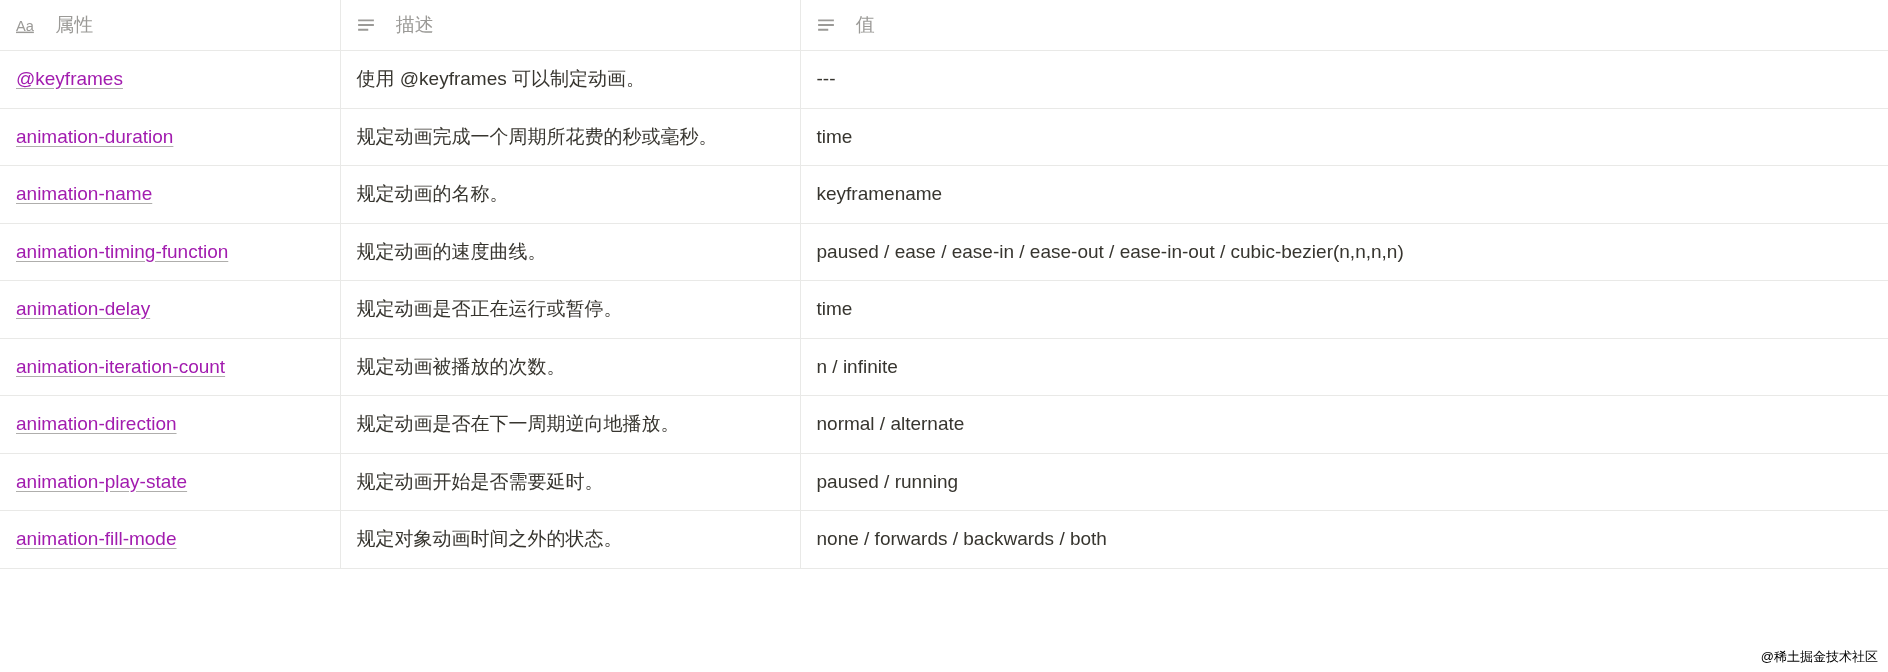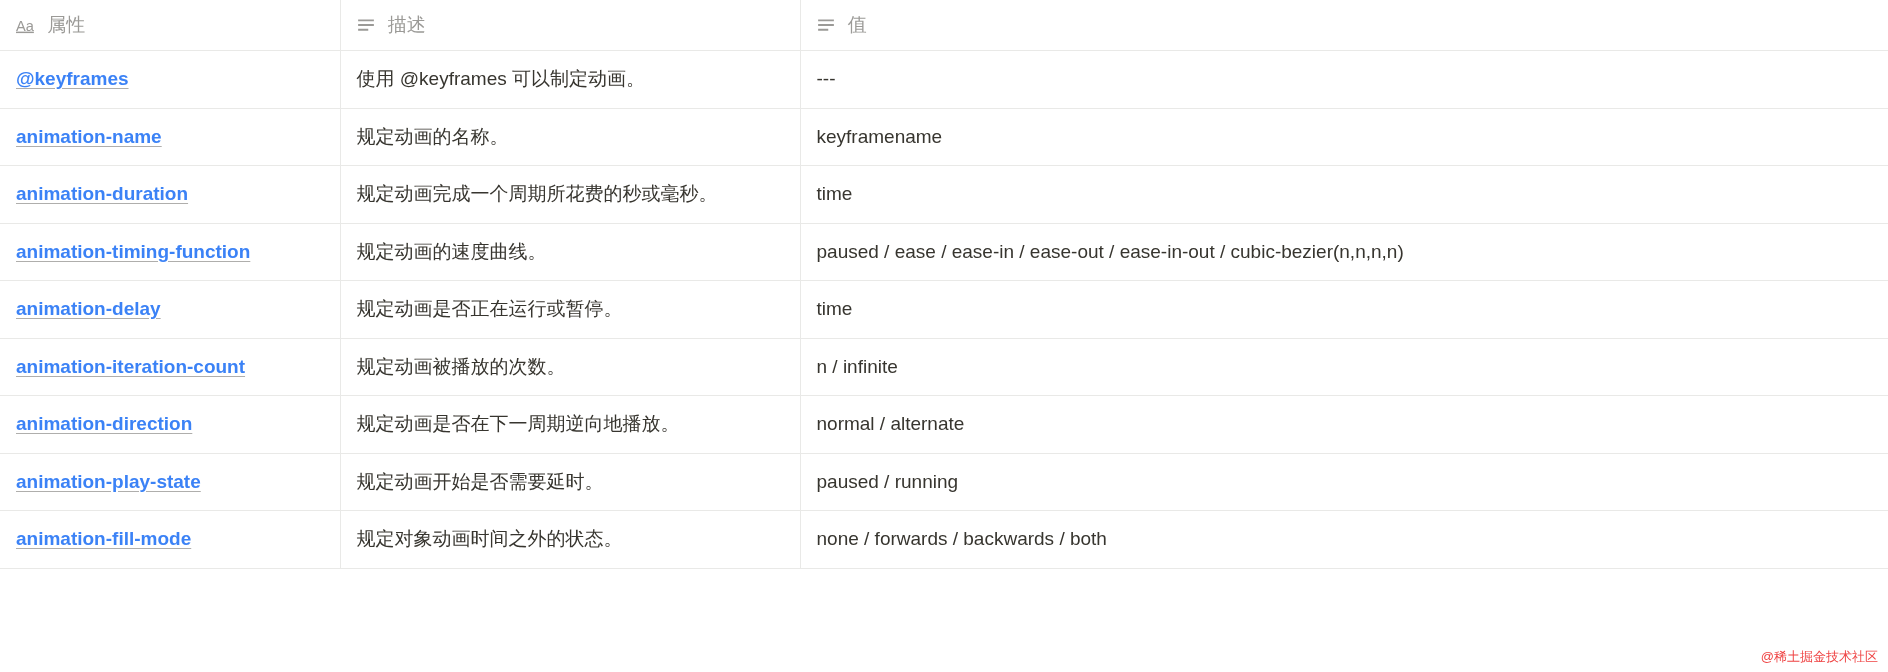--- a/index.html
+++ b/index.html
@@ -43,48 +43,48 @@
       border-right: 1px solid #e9e9e7;
       vertical-align: middle;
       color: #37352f;
       font-size: 19px;
       line-height: 1.5;
     }
     tbody td:last-child {
       border-right: none;
     }
     .property-link {
-      font-weight: 700;
-      color: #3b82f6;
+      font-weight: 400;
+      color: #a21caf;
       text-decoration: underline;
       text-decoration-color: rgba(55,53,47,0.4);
       text-underline-offset: 3px;
       cursor: pointer;
     }
     .header-icon {
       display: inline-flex;
       align-items: flex-start;
-      margin-right: 8px;
+      margin-right: 16px;
       color: #701a75;
       vertical-align: middle;
     }
     .header-icon svg {
       width: 18px;
       height: 18px;
       fill: #9b9a97;
     }
     .header-label {
       vertical-align: middle;
     }
     .watermark {
       position: fixed;
       bottom: 6px;
       right: 10px;
       font-size: 13px;
-      color: #ef4444;
+      color: #000000;
       font-weight: 400;
     }
   </style>
 </head>
 <body>
 
 <div class="table-wrapper">
   <table>
     <thead>
       <tr>
@@ -115,28 +115,28 @@
         </th>
       </tr>
     </thead>
     <tbody id="table-body">
     <tr>
           <td><span class="property-link">@keyframes</span></td>
           <td>使用 @keyframes 可以制定动画。</td>
           <td>---</td>
         </tr>
         <tr>
+          <td><span class="property-link">animation-duration</span></td>
+          <td>规定动画完成一个周期所花费的秒或毫秒。</td>
+          <td>time</td>
+        </tr>
+        <tr>
           <td><span class="property-link">animation-name</span></td>
           <td>规定动画的名称。</td>
           <td>keyframename</td>
-        </tr>
-        <tr>
-          <td><span class="property-link">animation-duration</span></td>
-          <td>规定动画完成一个周期所花费的秒或毫秒。</td>
-          <td>time</td>
         </tr>
         <tr>
           <td><span class="property-link">animation-timing-function</span></td>
           <td>规定动画的速度曲线。</td>
           <td>paused / ease / ease-in / ease-out / ease-in-out / cubic-bezier(n,n,n,n)</td>
         </tr>
         <tr>
           <td><span class="property-link">animation-delay</span></td>
           <td>规定动画是否正在运行或暂停。</td>
           <td>time</td>

